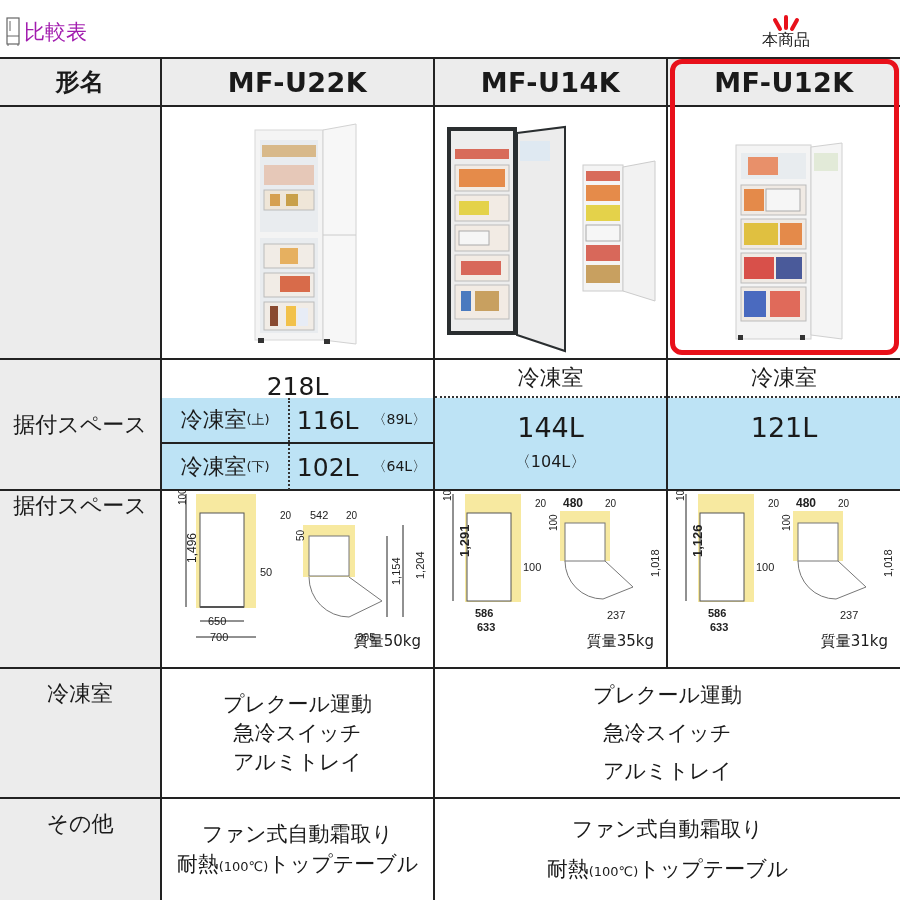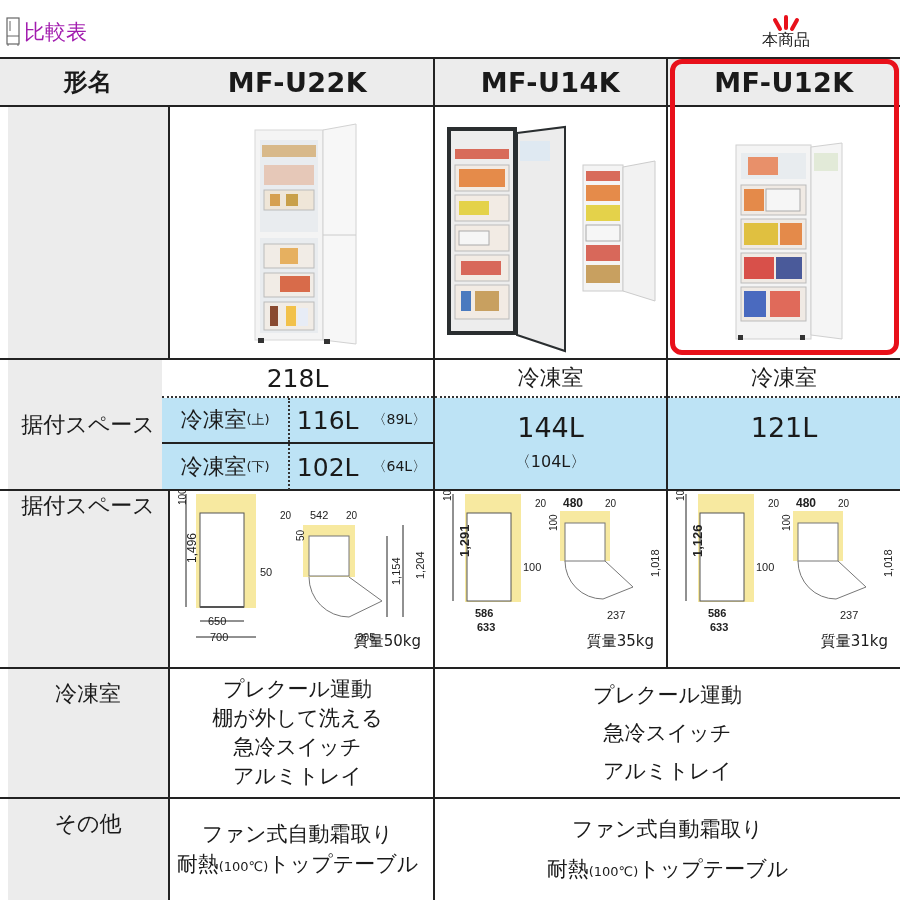--- a/index.html
+++ b/index.html
@@ -10,40 +10,40 @@
   .title-row .fridge-icon { width: 14px; height: 30px; margin-right: 4px; }
   .title-row .title { font-size: 21px; color: #a21caf; }
 
   .badge { position: absolute; left: 748px; top: 14px; width: 76px; text-align: center; }
   .badge .sparks { display: block; margin: 0 auto; width: 40px; height: 18px; }
   .badge .badge-label { font-size: 16px; color: #222; display: block; margin-top: -2px; }
 
   .tbl { position: absolute; left: 0; top: 57px; width: 900px; height: 843px; border-top: 2px solid #222; }
   .row { position: absolute; left: 0; width: 900px; border-bottom: 2px solid #222; }
   .cell { position: absolute; top: 0; bottom: 0; display: flex; flex-direction: column; align-items: center; justify-content: center; text-align: center; }
-  .label { left: 8px; width: 162px; background: #ececec; border-right: 2px solid #222; font-size: 22px; }
+  .label { left: 0; width: 162px; background: #ececec; border-right: 2px solid #222; font-size: 22px; }
   .c1 { left: 162px; width: 273px; border-right: 2px solid #222; }
   .c2 { left: 435px; width: 233px; border-right: 2px solid #222; }
   .c3 { left: 668px; width: 232px; }
   .c23 { left: 435px; width: 465px; }
 
   
   .row-head { top: 0; height: 48px; background: #ececec; }
   .row-head .cell { font-size: 27px; font-weight: bold; letter-spacing: 0.5px; background: #ececec; }
   .row-head .label { font-size: 24px; }
 
   
   .row-img { top: 48px; height: 253px; }
   .fridge-img { display: block; }
 
   
   .row-cap { top: 301px; height: 131px; }
   .cap-top { position: absolute; left: 0; right: 0; top: 0; height: 38px; display: flex; align-items: center; justify-content: center; border-bottom: 2px dotted #333; font-size: 22px; background:#fff; }
   .cap-blue { position: absolute; left: 0; right: 0; top: 38px; bottom: 0; background: #bde3f5; }
-  .c1 .cap-top { font-size: 25px; }
+  .c1 .cap-top { font-size: 25px; margin-top: 8px; }
   .sub-row { position: absolute; left: 0; right: 0; height: 46px; display: flex; }
   .sub-row.r1 { top: 0; border-bottom: 2px solid #222; }
   .sub-row.r2 { top: 46px; }
   .sub-l { width: 128px; border-right: 2px dotted #333; display: flex; align-items: center; justify-content: center; font-size: 22px; }
   .sub-l small { font-size: 13px; }
   .sub-r { flex: 1; display: flex; align-items: center; justify-content: center; font-size: 25px; }
   .sub-r small { font-size: 14px; margin-left: 14px; }
   .big-cap { position: absolute; left: 0; right: 0; top: 14px; text-align: center; font-size: 27px; }
   .paren-cap { position: absolute; left: 0; right: 0; top: 54px; text-align: center; font-size: 16px; }
 
@@ -300,21 +300,20 @@
       </svg>
       <div class="weight">質量31kg</div>
     </div>
   </div>
 
   <div class="row row-feat">
     <div class="cell label">冷凍室</div>
     <div class="cell c1">
       <div class="feat-list">
         <div>プレクール運動</div>
-        <div>棚が外して洗える</div>
         <div>急冷スイッチ</div>
         <div>アルミトレイ</div>
       </div>
     </div>
     <div class="cell c23">
       <div class="feat-list">
         <div>プレクール運動</div>
         <div>急冷スイッチ</div>
         <div>アルミトレイ</div>
       </div>

